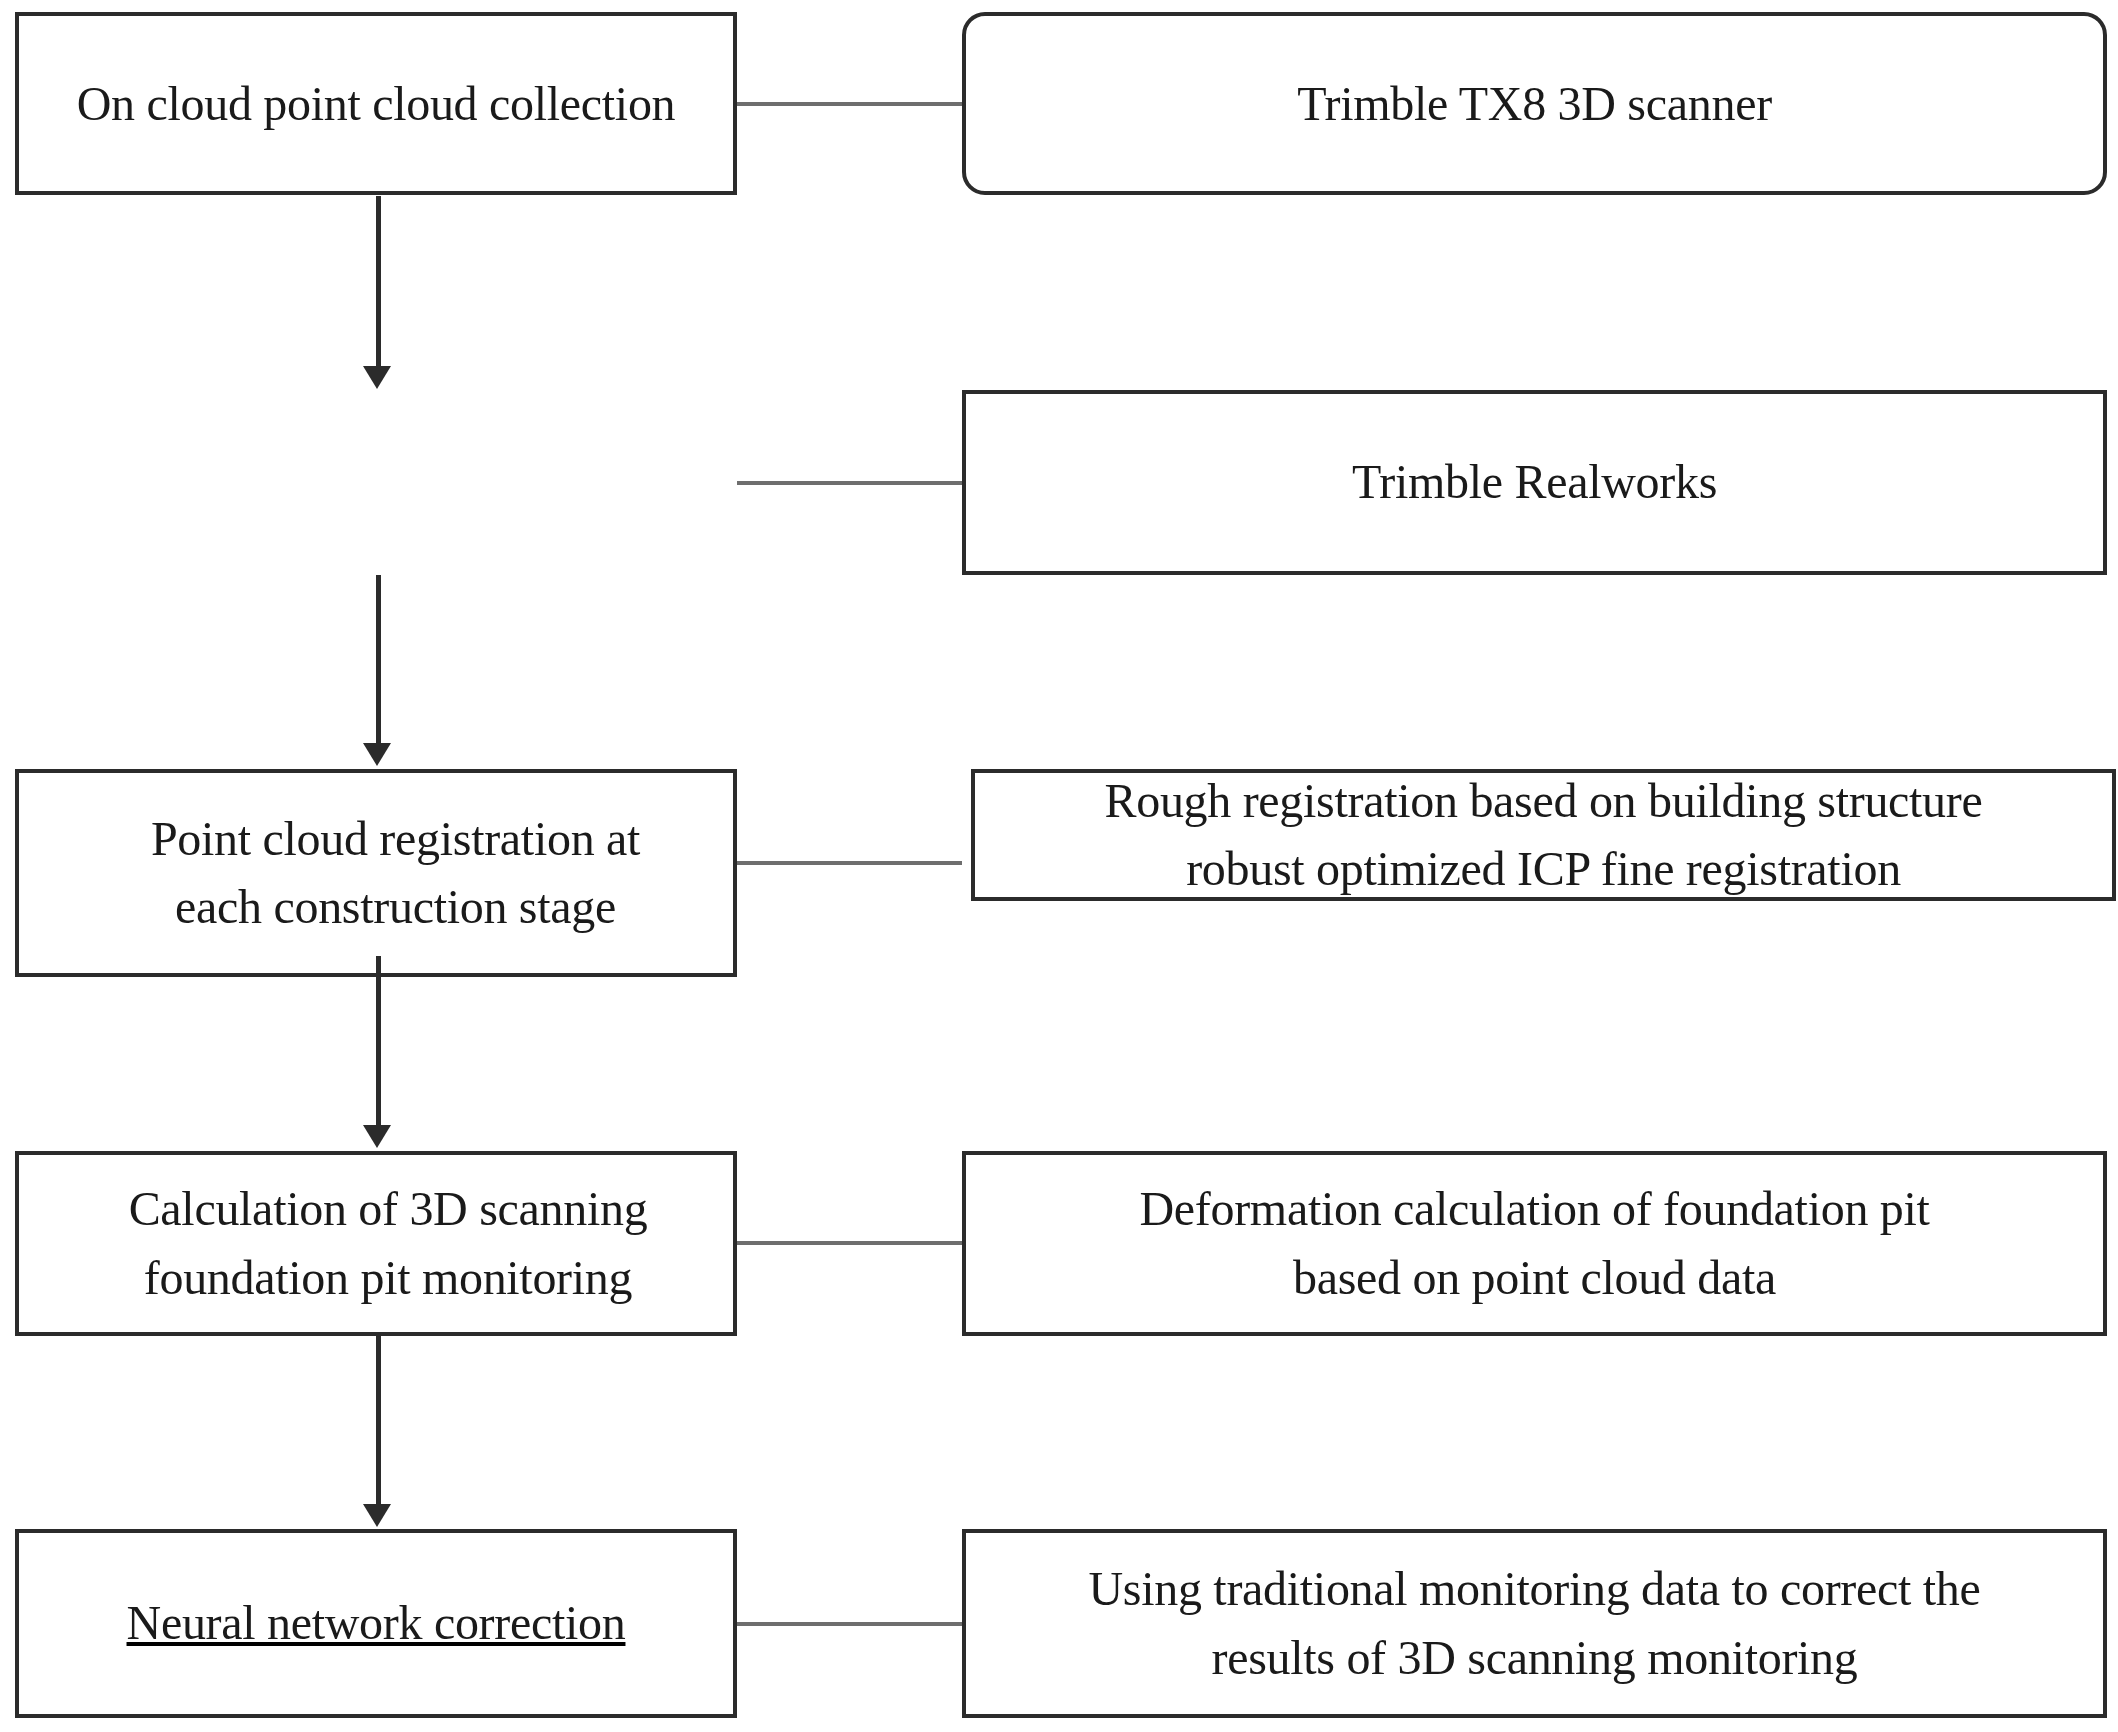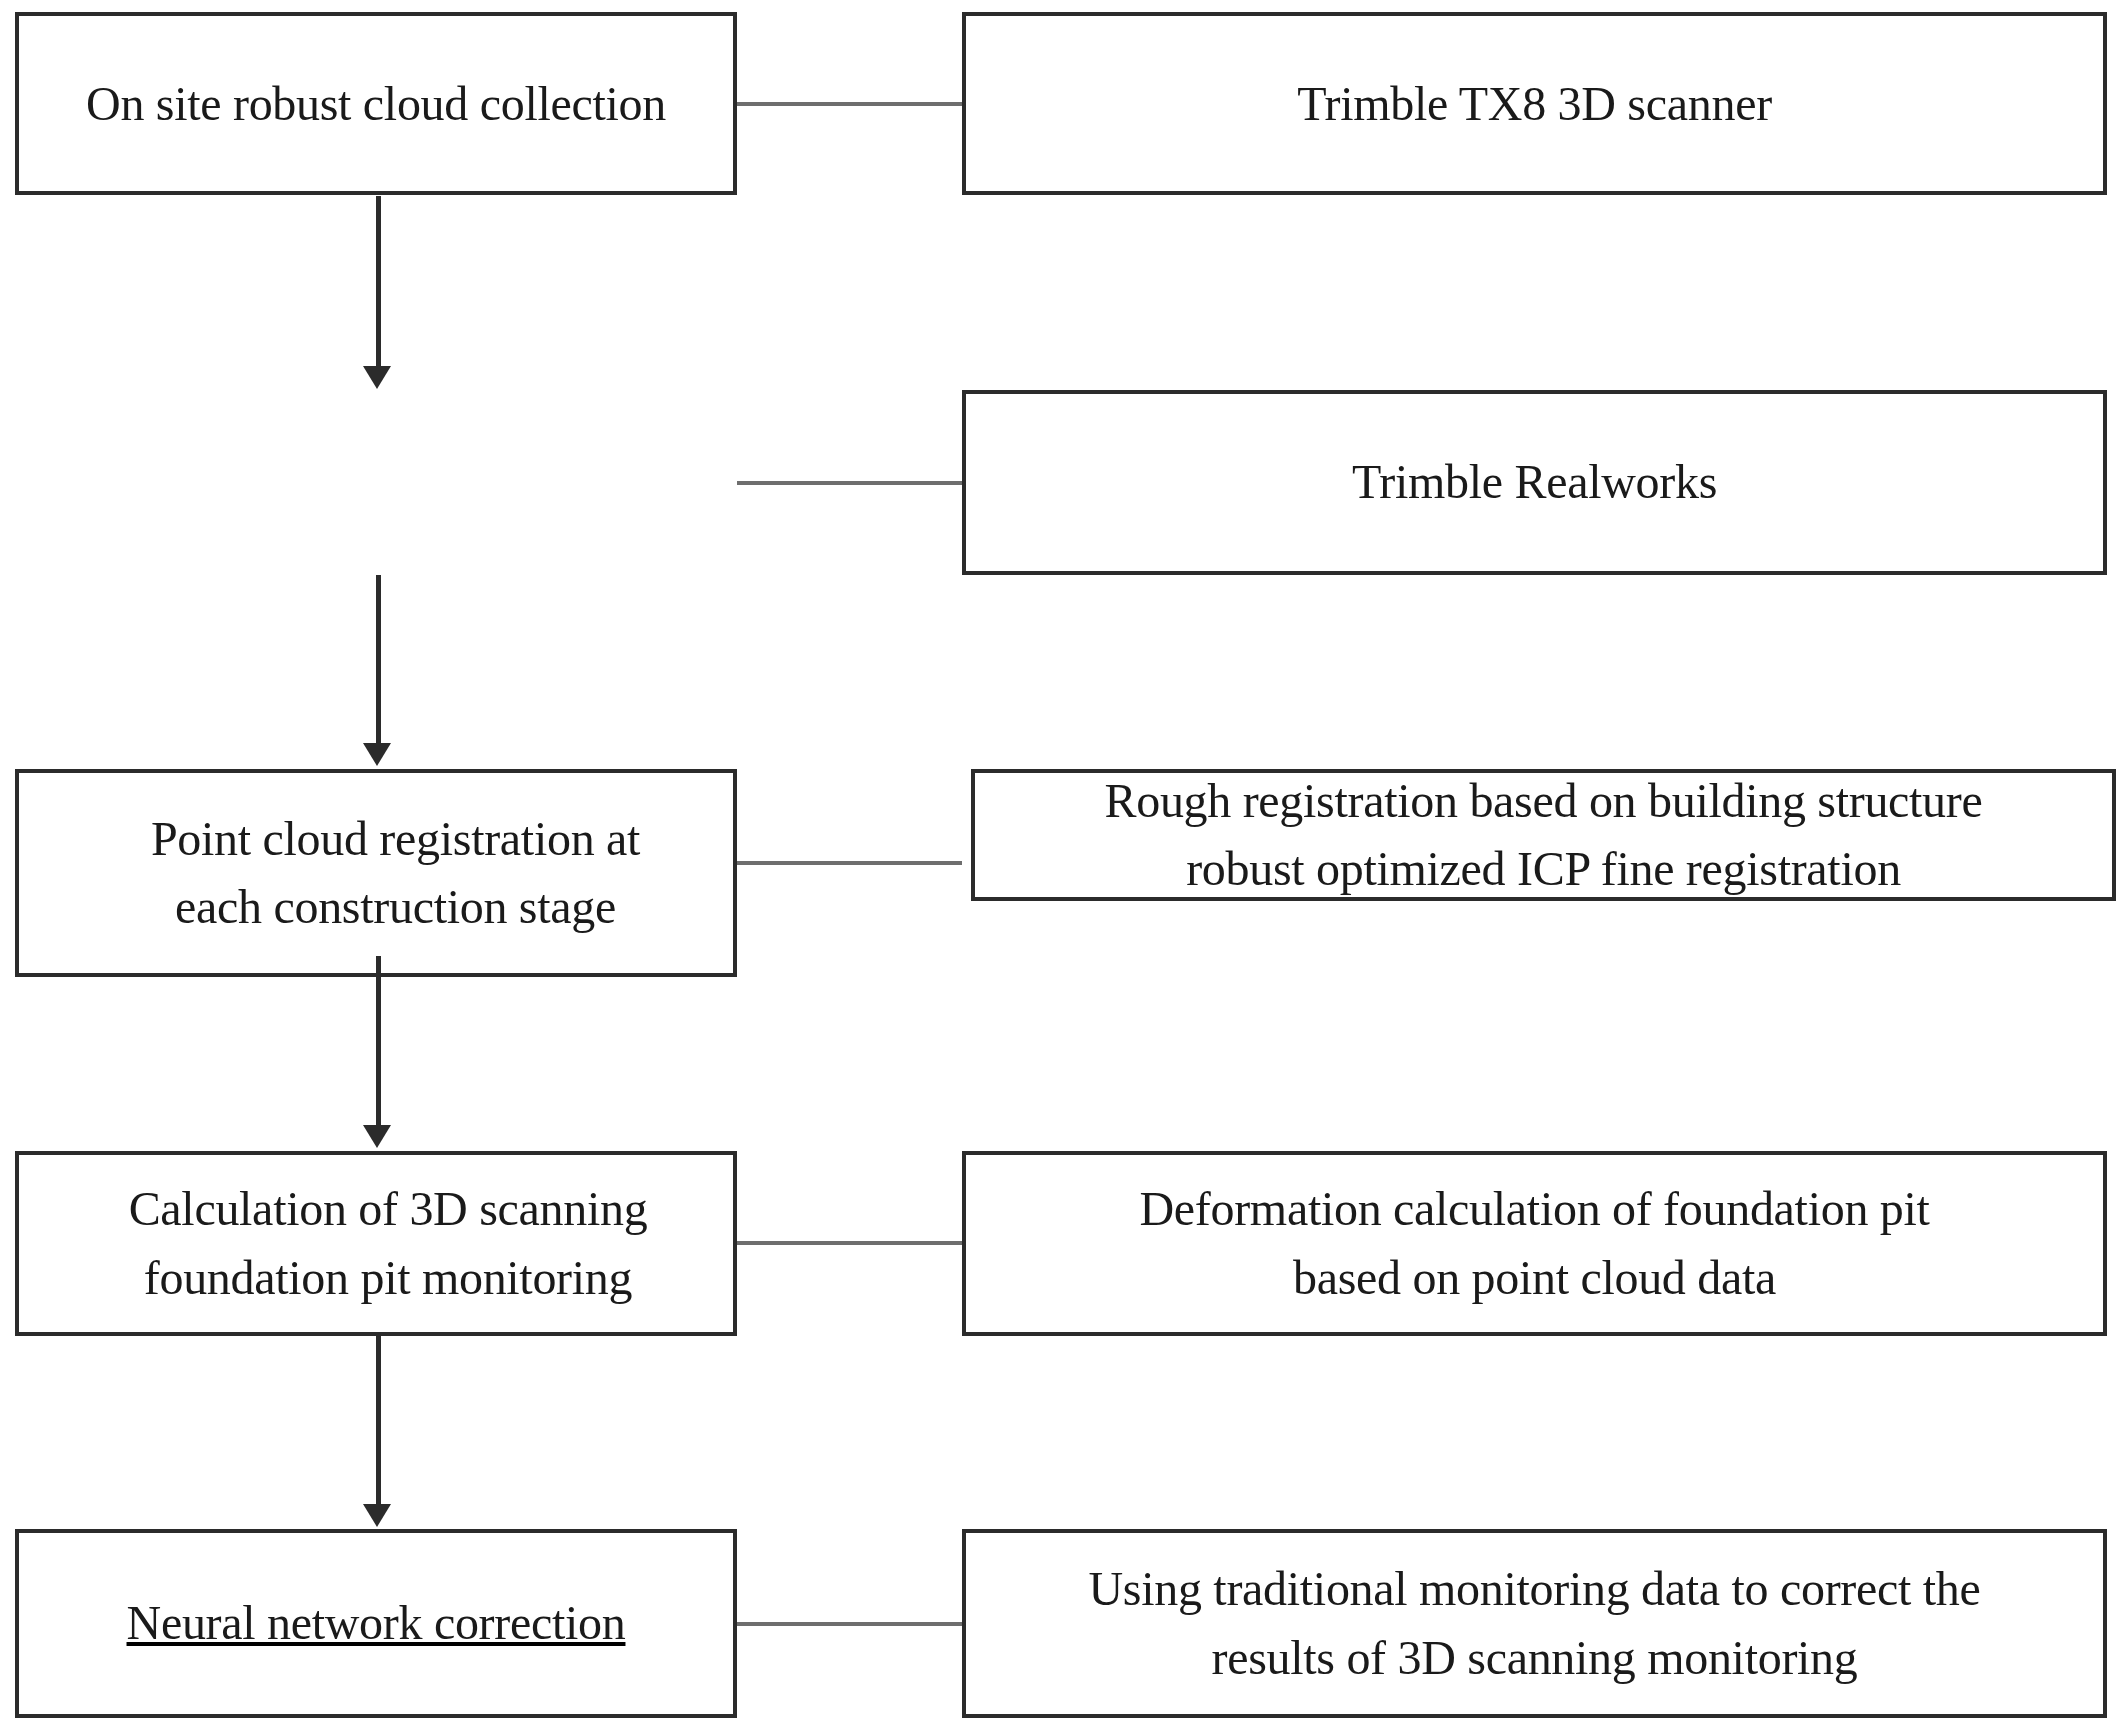--- a/index.html
+++ b/index.html
@@ -64,26 +64,26 @@
     border-right: 14.4px solid transparent;
     border-top: 23px solid #2b2b2b;
   }
 </style>
 </head>
 <body>
 
 <div id="canvas">
 
   <div class="node left" style="top:12.3px; height:183px;">
-    <span class="node-label">On site robust cloud collection</span>
+    <span class="node-label">On cloud point cloud collection</span>
   </div>
 
   <div class="hconn" style="left:737px; top:102px; width:225px;"></div>
 
-  <div class="node right" style="top:12.3px; height:183px;">
+  <div class="node right" style="top:12.3px; height:183px;border-radius:23px;">
     <span class="node-label">Trimble TX8 3D scanner</span>
   </div>
 
   <div class="vconn" style="left:376px; top:196px; height:172px;"></div>
   <div class="arrowhead" style="left:363px; top:366px;"></div>
 
 
   <div class="hconn" style="left:737px; top:481px; width:225px;"></div>
 
   <div class="node right" style="top:390px; height:185px;">

